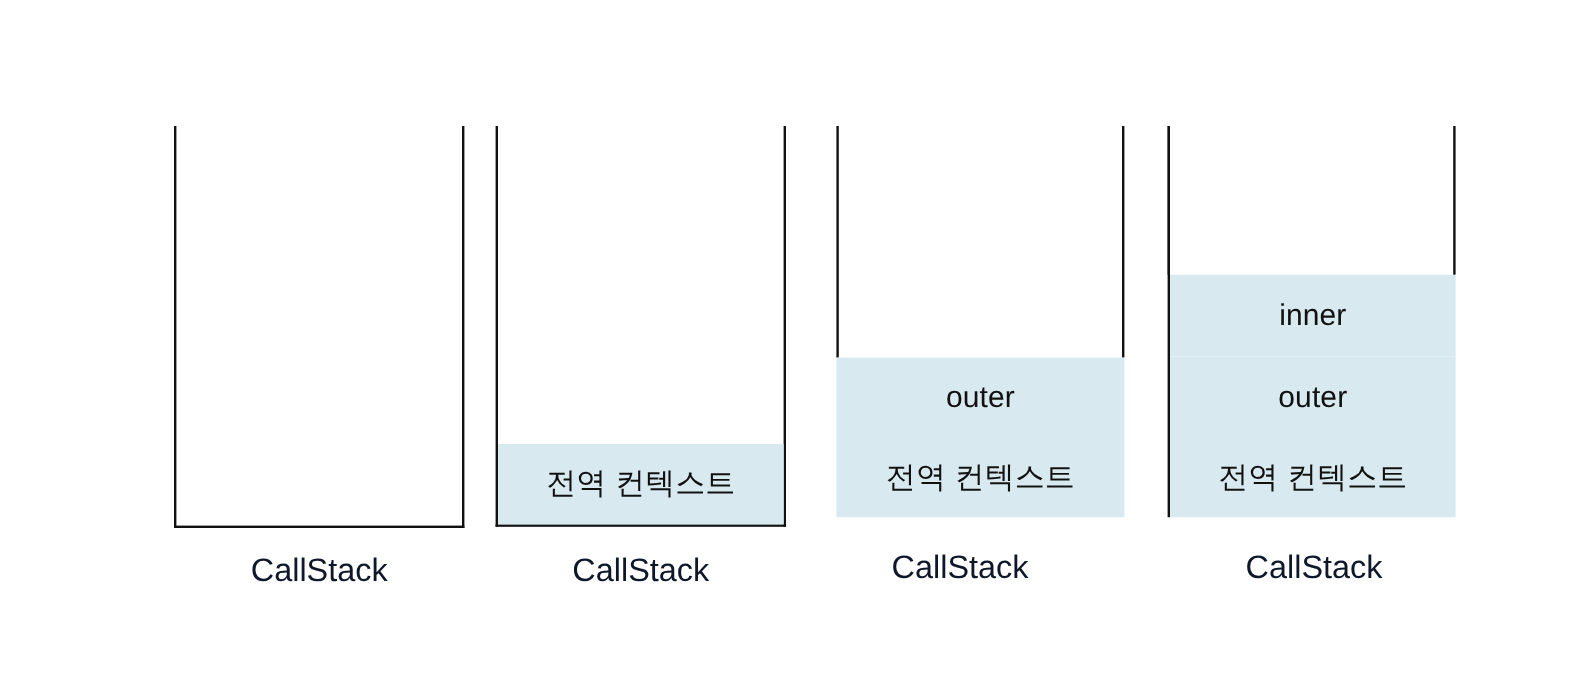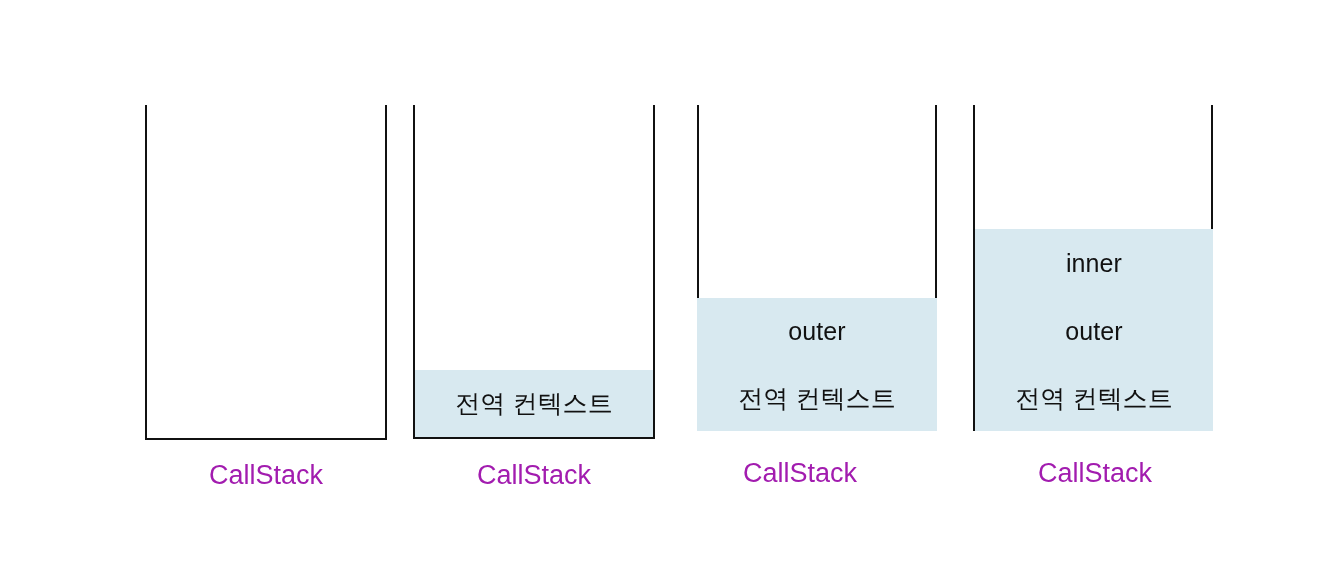--- a/index.html
+++ b/index.html
@@ -65,21 +65,21 @@
     letter-spacing: 0.1px;
     white-space: nowrap;
     color: #111111;
   }
 
   .stack-caption {
     position: absolute;
     text-align: center;
     font-size: 27px;
     line-height: 1;
-    color: #a21caf;
+    color: #0f172a;
     white-space: nowrap;
   }
 </style>
 </head>
 <body>
 
 <div class="canvas">
 
   <div class="stack-figure" style="left:145px; top:105px; width:242px; height:335px;">
     <div class="stack-box u-shape" style="height:335px;"></div>

